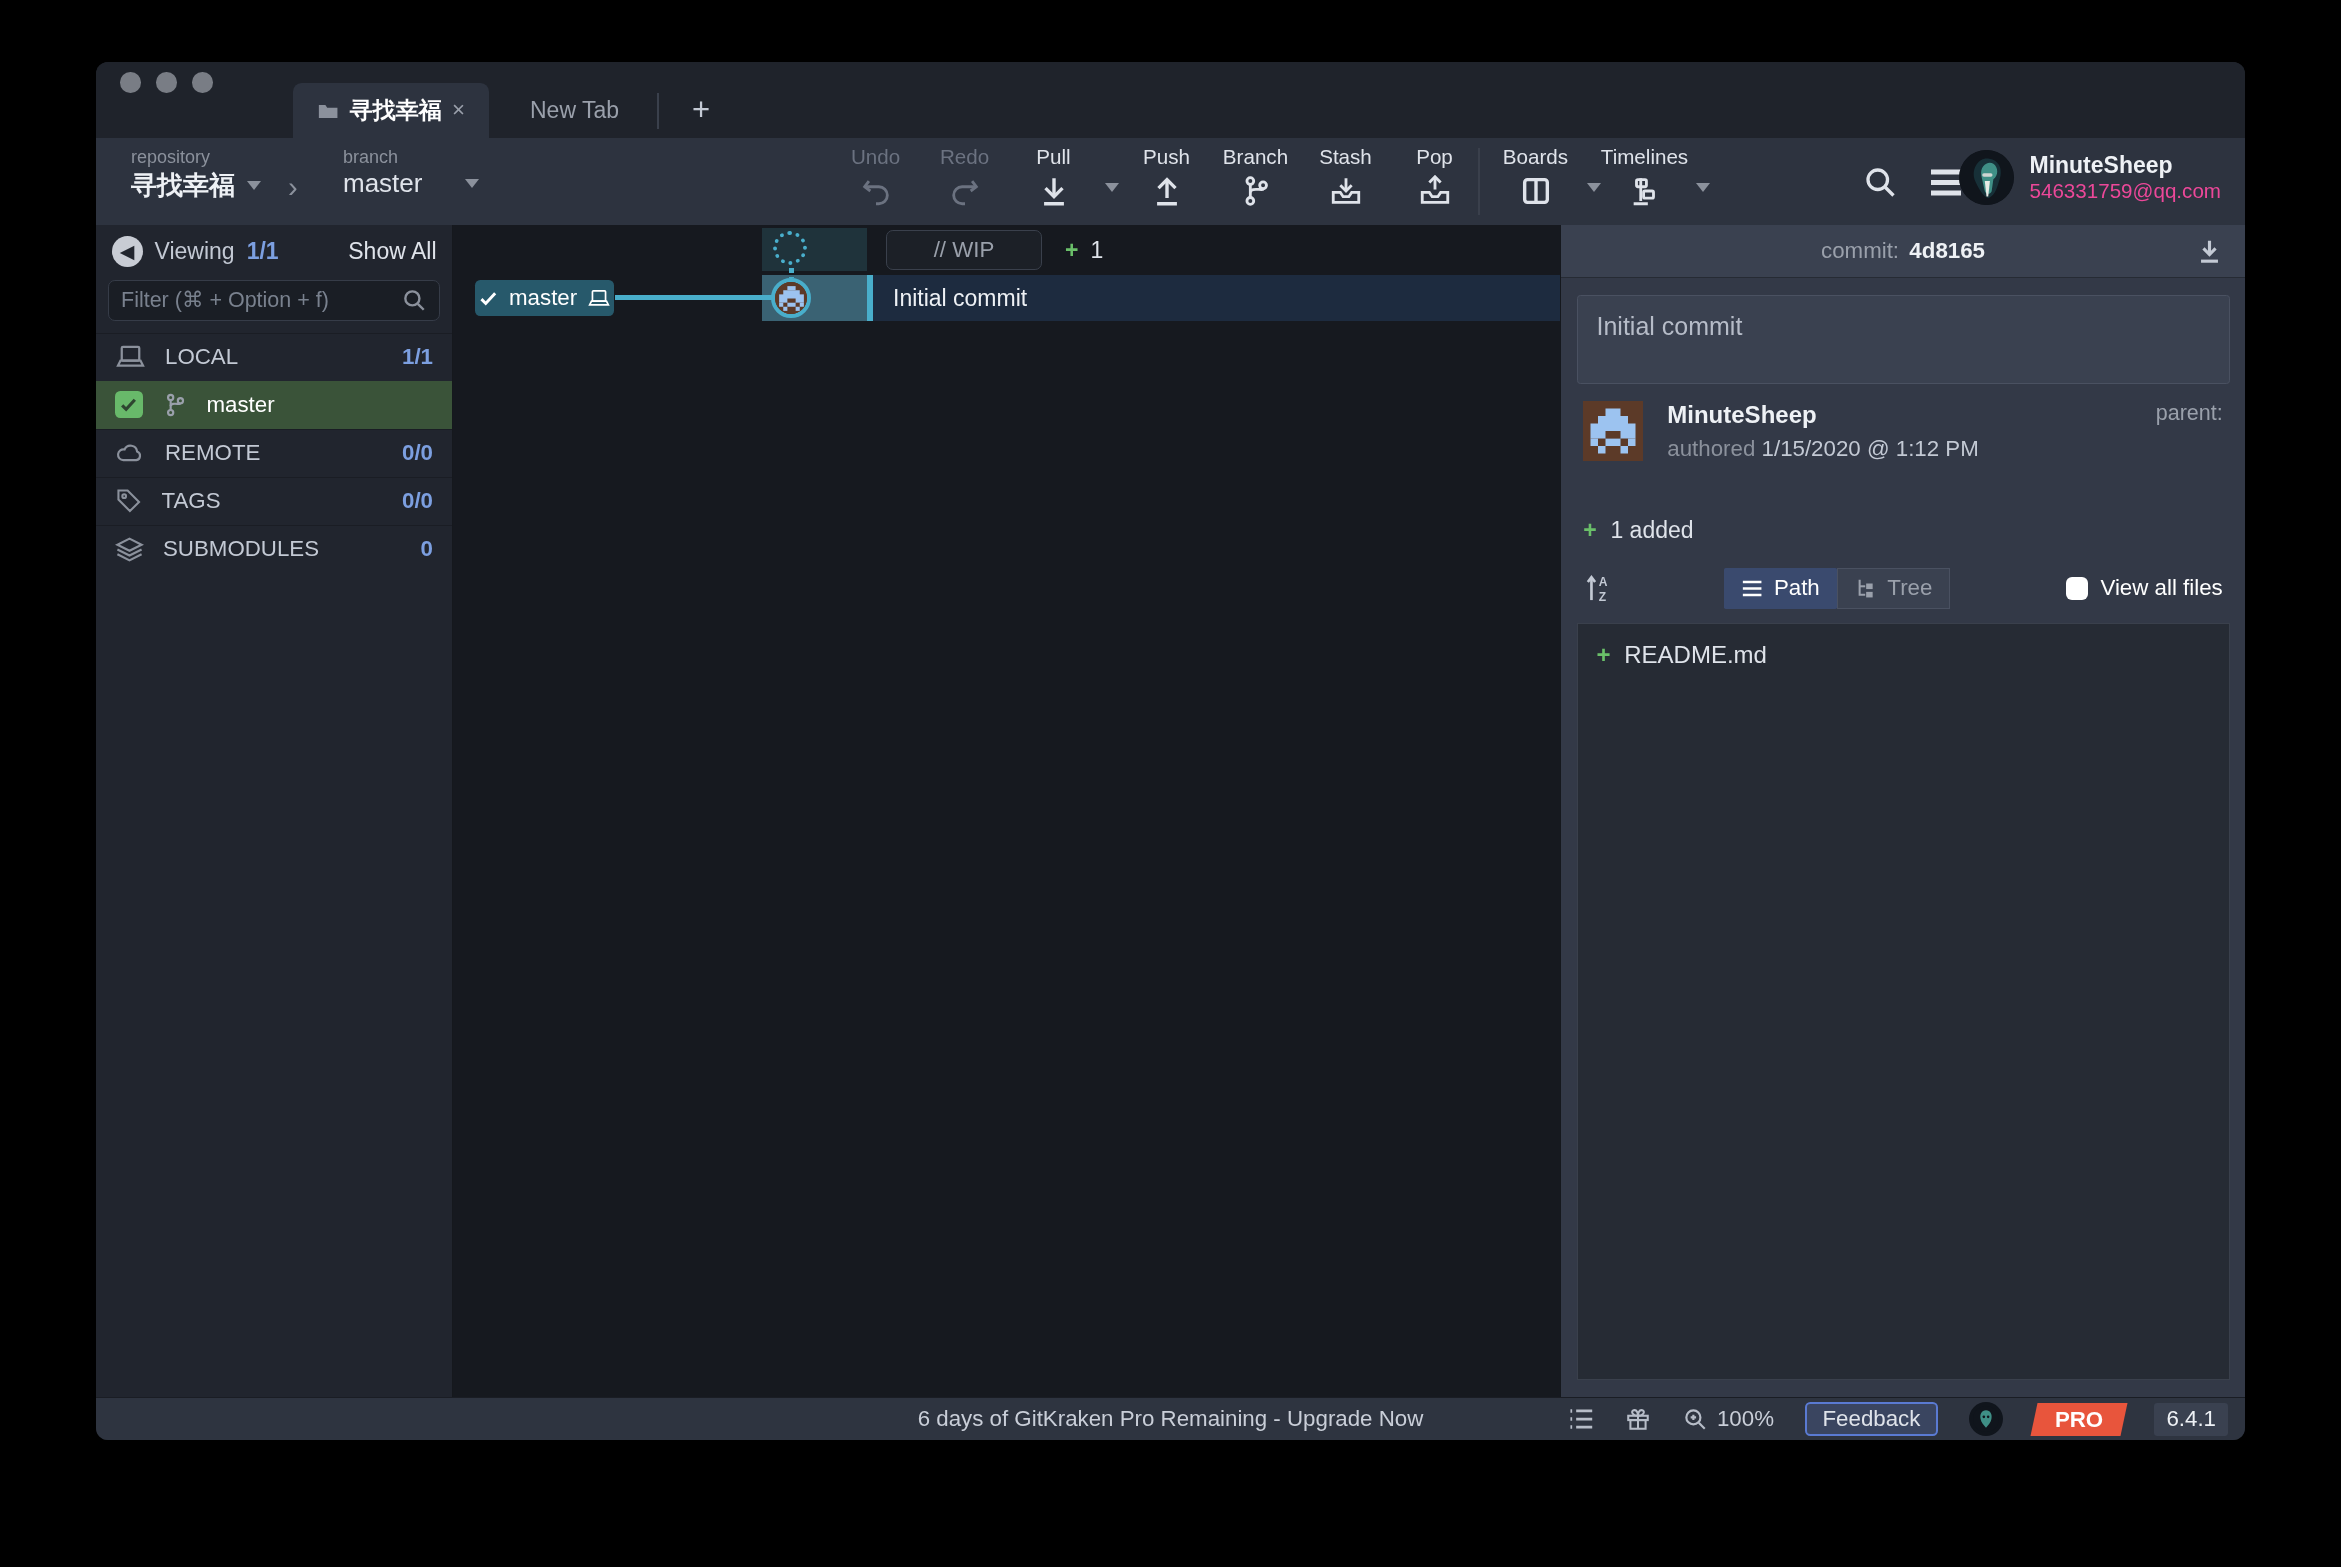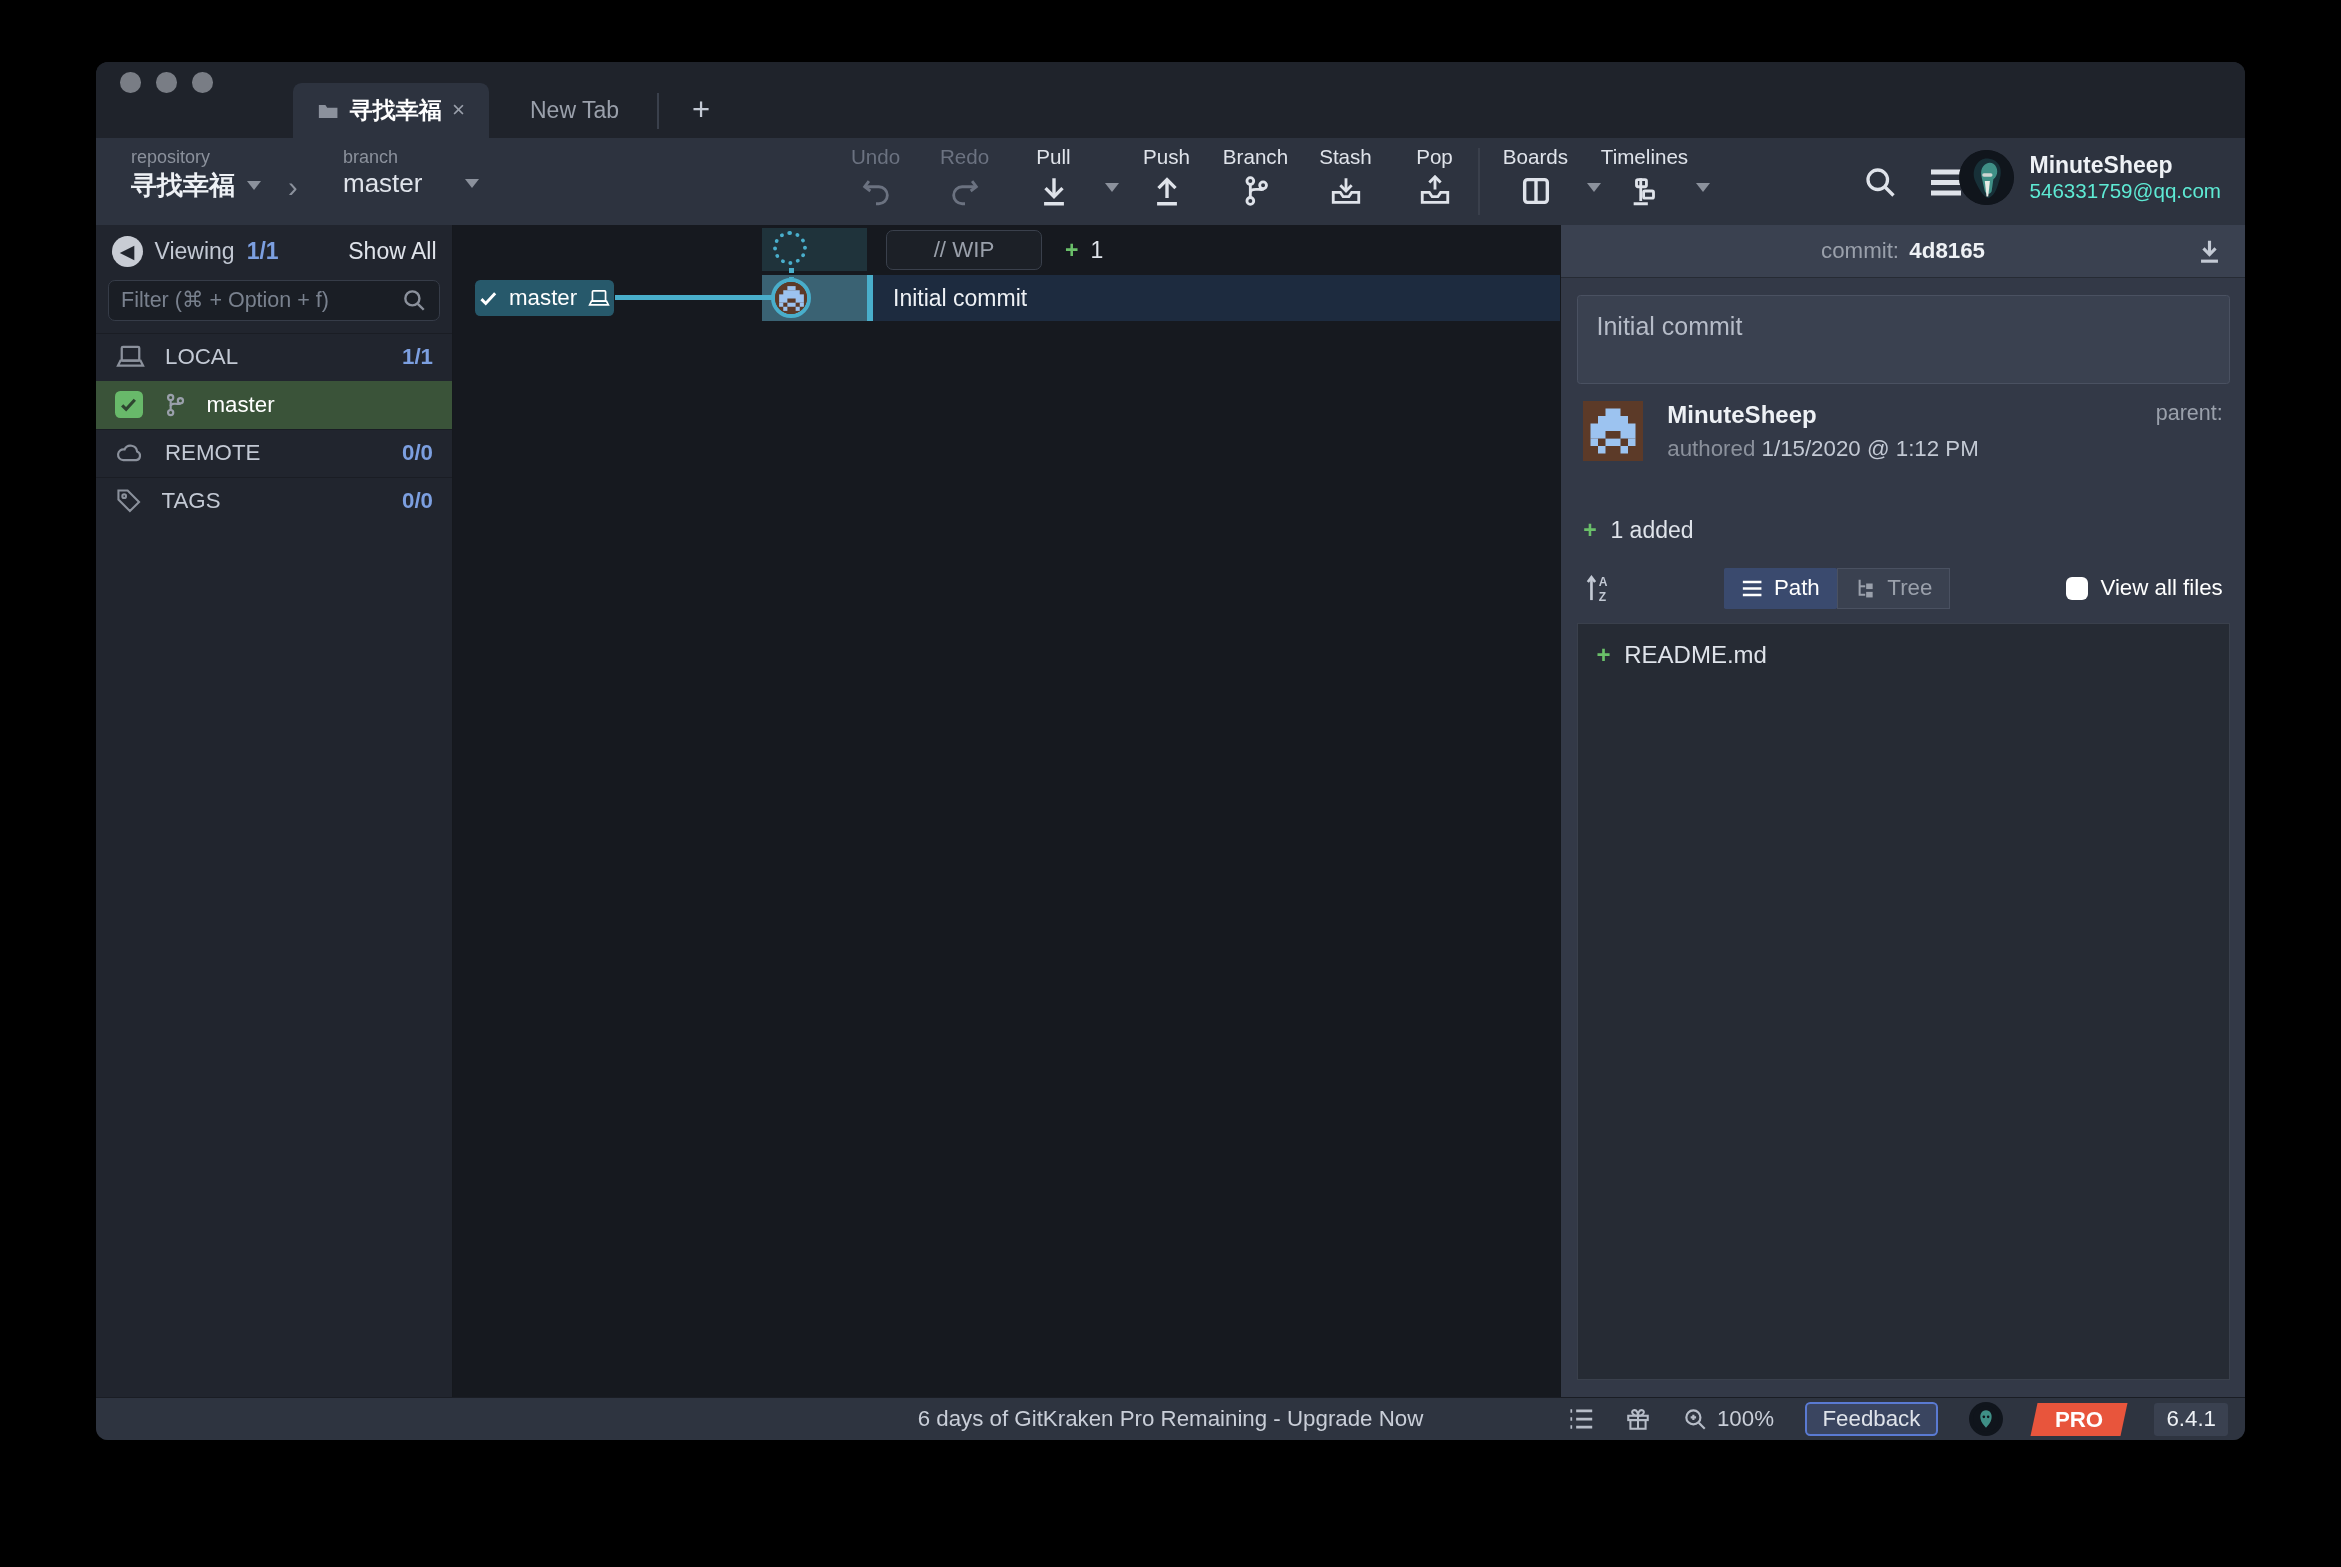--- a/index.html
+++ b/index.html
@@ -33,21 +33,21 @@
   .tb-label { font-size:18px; color:#8b919c; }
   .tb-value { font-size:26px; color:#eef1f5; font-weight:bold; display:flex; align-items:center; gap:12px; }
   .caret { width:0; height:0; border-left:7.7px solid transparent; border-right:7.7px solid transparent;
     border-top:9.5px solid #8b919c; display:inline-block; }
   .tb-btn { position:absolute; top:6.9px; width:103px; text-align:center; color:#dfe3ea; }
   .tb-btn .lbl { font-size:20.6px; display:block; margin-bottom:5.2px; }
   .tb-btn.disabled { color:#6b7280; }
   .tb-sep { position:absolute; left:1382px; top:10.3px; width:1.7px; height:67px; background:#3a404c; }
   .user { position:absolute; right:24px; top:12px; display:flex; align-items:center; gap:15.5px; }
   .user .name { font-size:23px; color:#eef1f5; font-weight:bold; }
-  .user .email { font-size:20.6px; color:#5eead4; }
+  .user .email { font-size:20.6px; color:#ec4899; }
   .avatar-circle { width:55px; height:55px; border-radius:50%; background:#10151c; overflow:hidden; flex:none; }
   
   .main { flex:1; display:flex; min-height:0; }
   .sidebar { width:357px; background:#21252e; border-right:1.7px solid #15181d; position:relative; flex:none; }
   .viewing-row { display:flex; align-items:center; height:53px; padding:0 15.5px; gap:12px; }
   .viewing-row .vlabel { color:#c3c9d4; font-size:23px; }
   .viewing-row .vcount { color:#7c9fe0; font-size:23px; font-weight:bold; }
   .viewing-row .showall { margin-left:auto; color:#dfe3ea; font-size:23px; }
   .back-circle { width:31px; height:31px; border-radius:50%; background:#c8ccd4; color:#21252e;
     display:flex; align-items:center; justify-content:center; font-size:19px; flex:none; }
@@ -334,20 +334,29 @@
         <span class="count">0/0</span>
       </div>
       <div class="side-row">
         <svg width="27.5" height="27.5" viewBox="0 0 24 24" fill="none" stroke="#8b919c" stroke-width="1.8">
             <path d="M3 3 h8 l10 10 -8 8 -10-10 z"></path>
             <circle cx="8" cy="8" r="1.6"></circle>
           </svg>
         <span>TAGS</span>
         <span class="count">0/0</span>
       </div>
+      <div class="side-row">
+        <svg width="29" height="29" viewBox="0 0 24 24" fill="none" stroke="#8b919c" stroke-width="1.8">
+            <path d="M12 3 L22 8 L12 13 L2 8 Z"></path>
+            <path d="M2 12 L12 17 L22 12"></path>
+            <path d="M2 16 L12 21 L22 16"></path>
+          </svg>
+        <span>SUBMODULES</span>
+        <span class="count">0</span>
+      </div>
     </div>
 
     <div class="graph">
       <div class="wip-lane"></div>
       <div class="commit-lane"></div>
       <div class="commit-row-bg"></div>
       <div class="commit-bar"></div>
       <div class="graph-line"></div>
       <div class="wip-circle"></div>
       <div class="wip-connector"></div>

